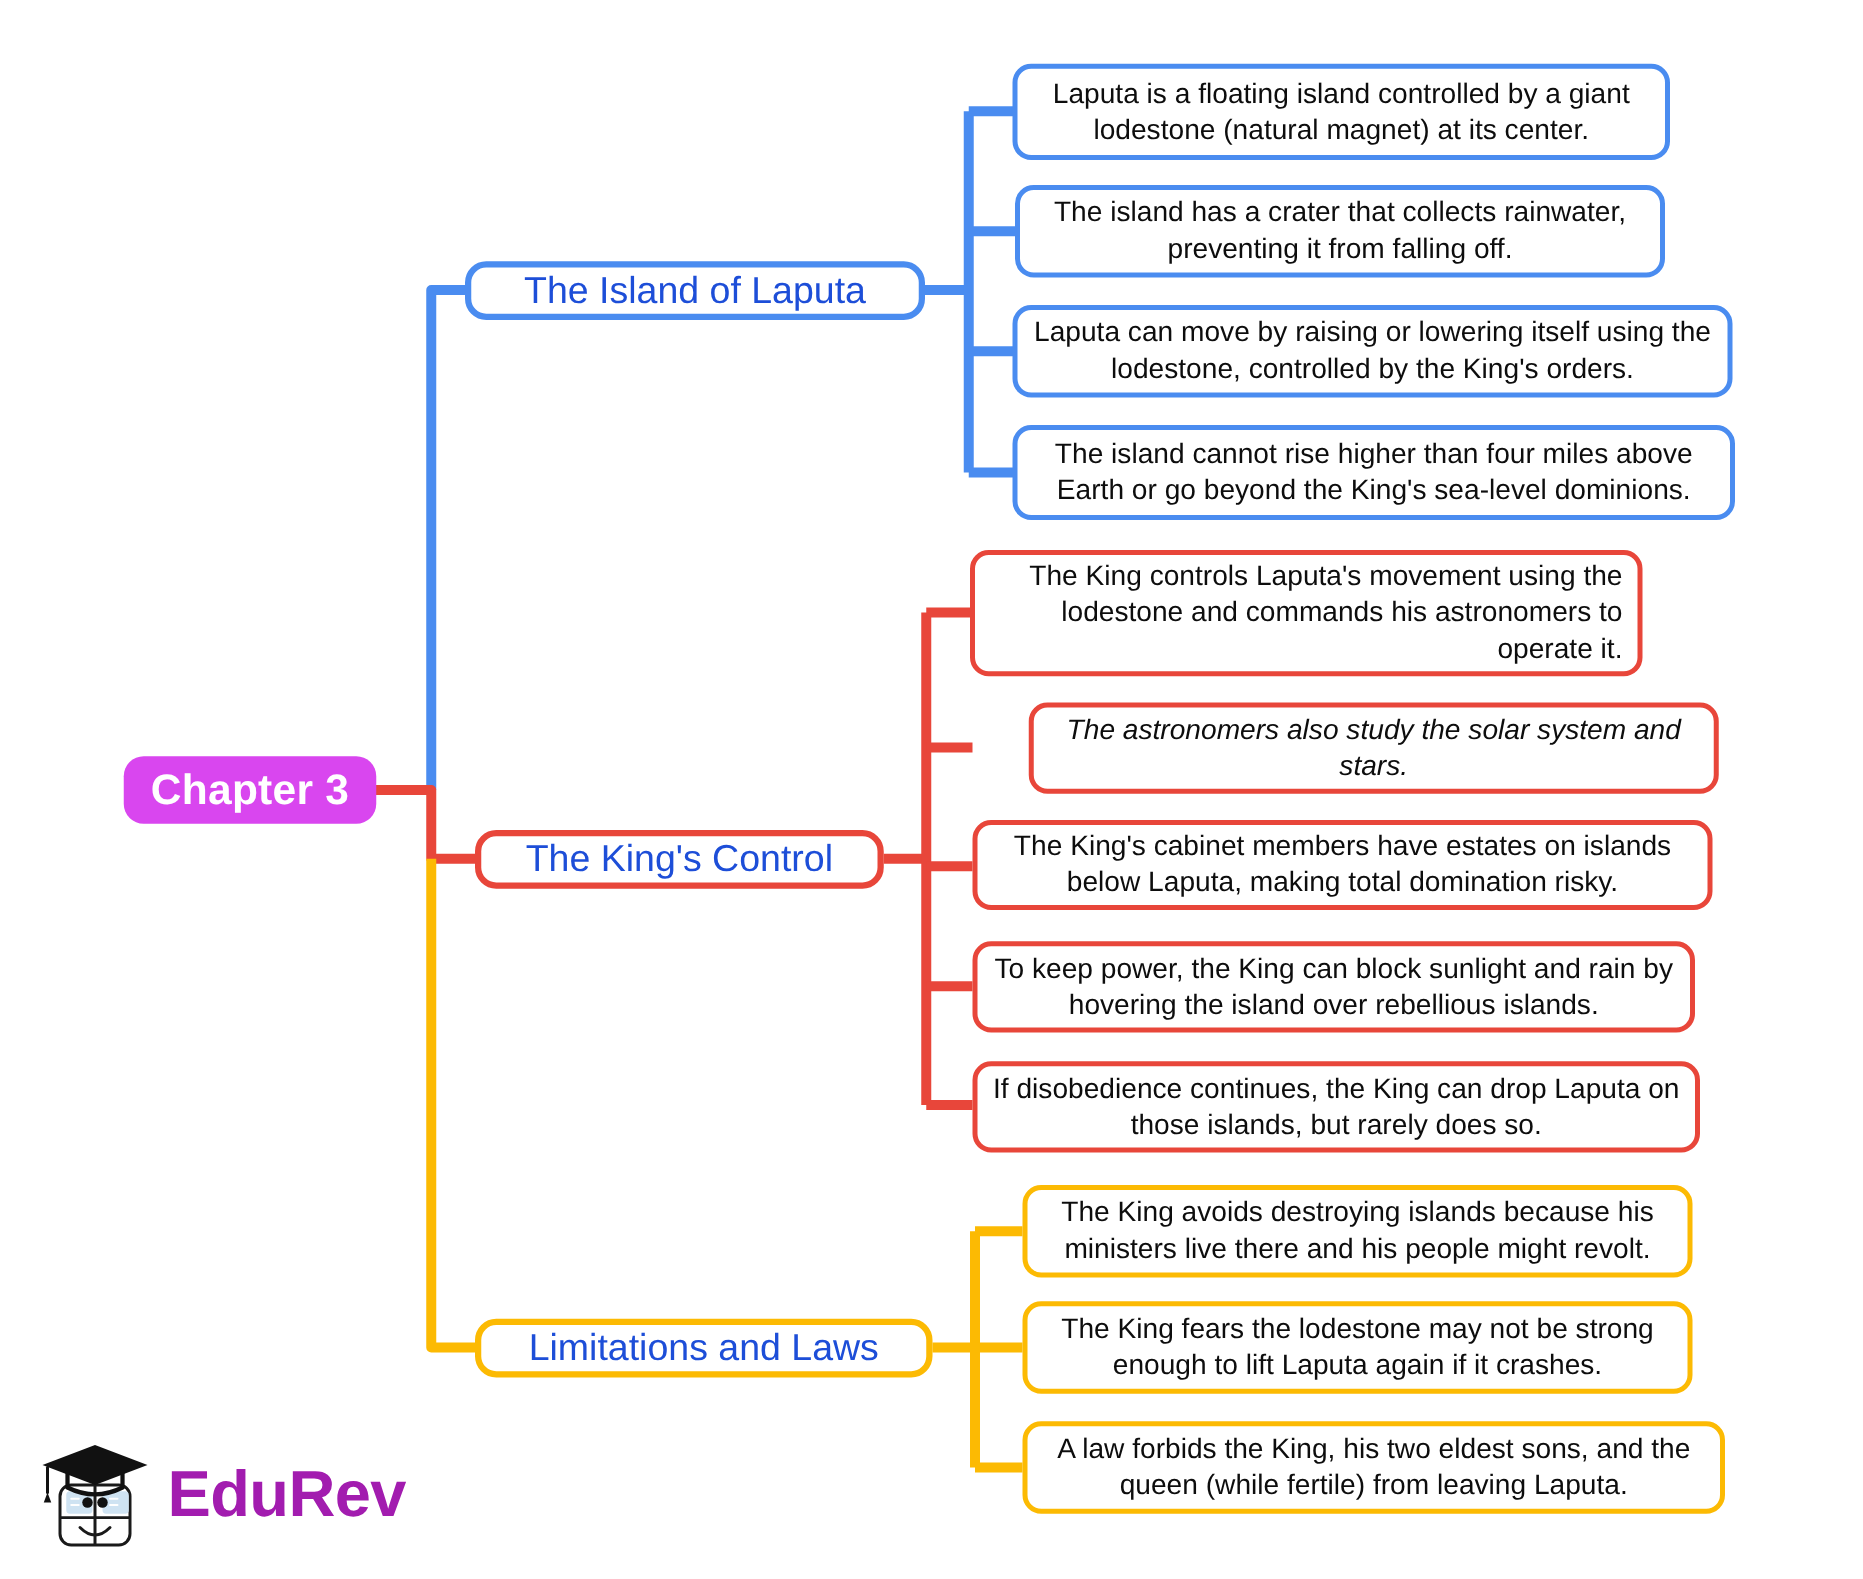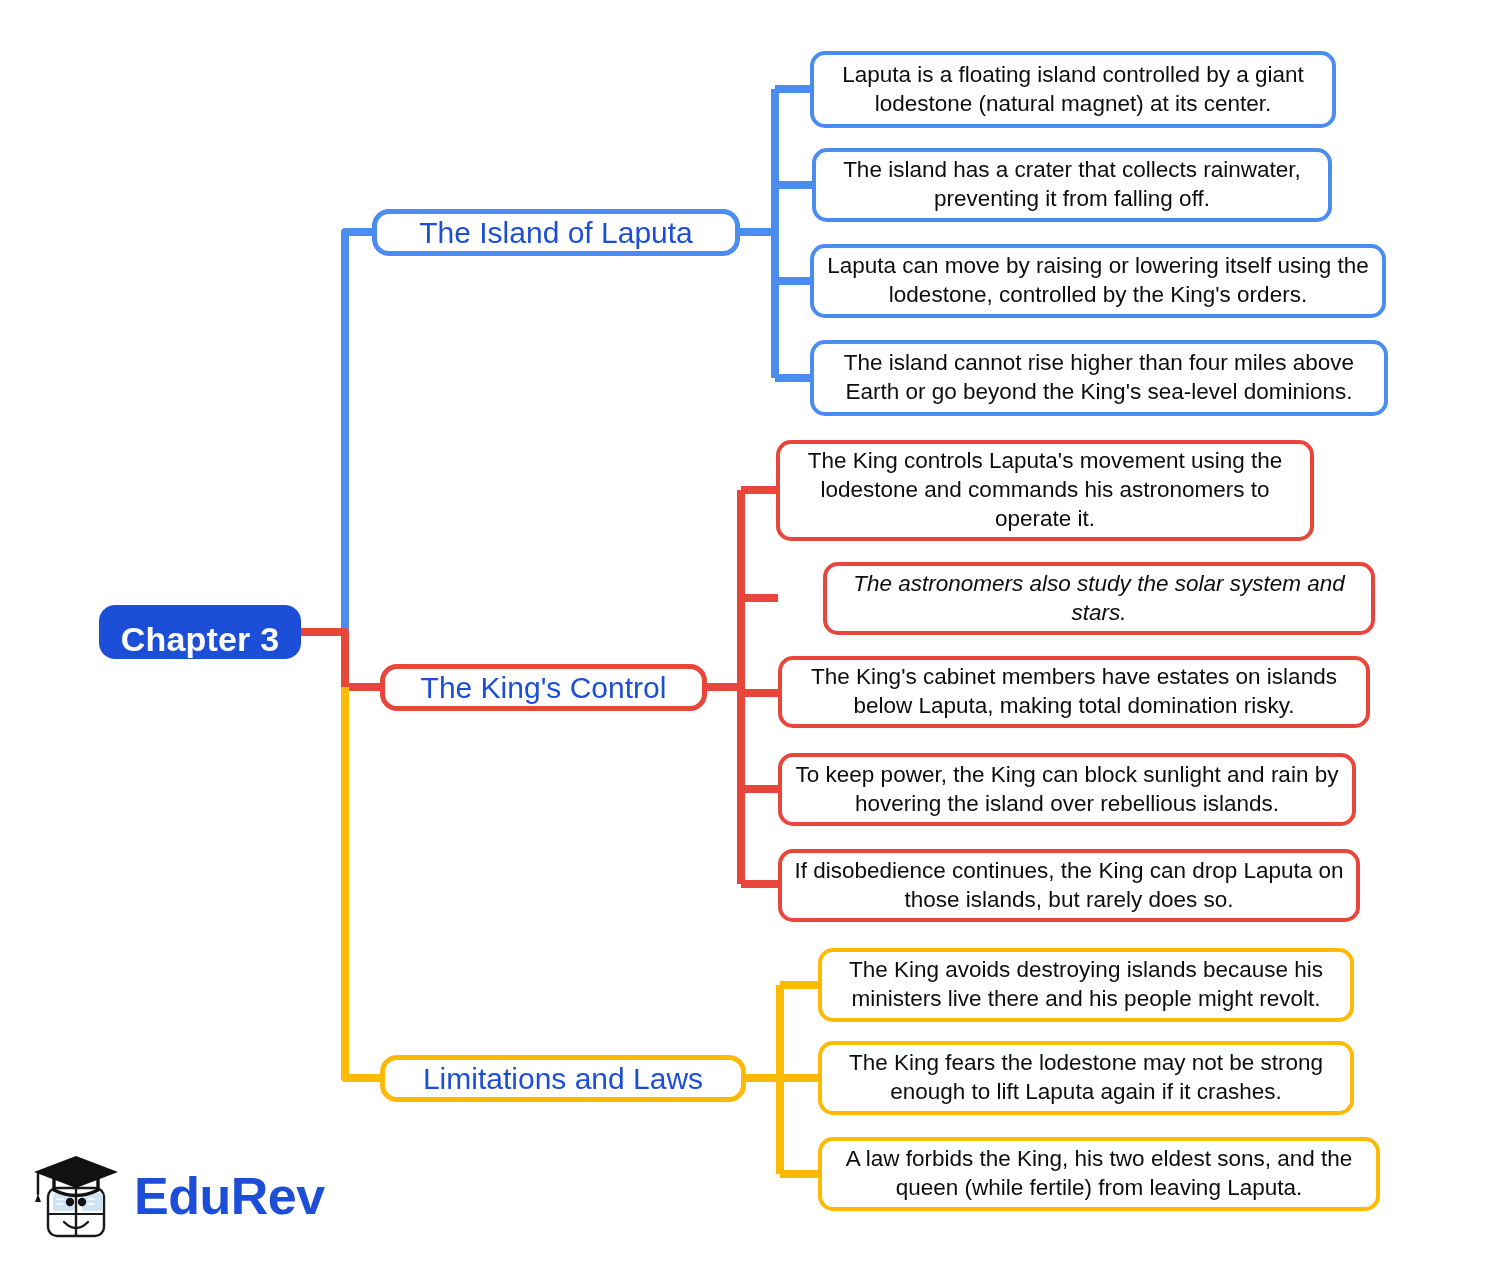--- a/index.html
+++ b/index.html
@@ -28,27 +28,26 @@
     position: absolute;
     box-sizing: border-box;
     display: flex;
     align-items: center;
     justify-content: center;
     text-align: center;
     background: #ffffff;
     z-index: 5;
   }
   .root-node {
-    background: #1d4ed8;
+    background: #d946ef;
     color: #ffffff;
     border-radius: 16px;
     font-size: 34px;
     font-weight: bold;
     letter-spacing: 0.2px;
-    align-items: flex-end;
   }
   .branch-node {
     border-radius: 17px;
     border-width: 5px;
     border-style: solid;
     font-size: 30px;
     color: #1d4ed8;
   }
   .leaf-node {
     border-radius: 15px;
@@ -71,21 +70,21 @@
     width: 280px;
     height: 104px;
     display: flex;
     align-items: center;
     z-index: 6;
   }
   #logo-mark { width: 92px; height: 100px; flex: 0 0 auto; }
   #logo-text {
     font-size: 52px;
     font-weight: bold;
-    color: #1d4ed8;
+    color: #a21caf;
     letter-spacing: -0.5px;
     margin-left: 10px;
     white-space: nowrap;
   }
 </style>
 </head>
 <body>
 
 <div id="canvas">
 
@@ -142,21 +141,21 @@
   </div>
 
   <div class="node leaf-node b-blue" style="left:810px; top:340px; width:578px; height:76px;">
     <span>The island cannot rise higher than four miles above Earth or go beyond the King's sea-level dominions.</span>
   </div>
 
   <div class="node branch-node b-red" style="left:380px; top:664px; width:327px; height:47px;">
     <span>The King's Control</span>
   </div>
 
-  <div class="node leaf-node b-red" style="left:776px; top:440px; width:538px; height:101px;">
+  <div class="node leaf-node b-red" style="left:776px; top:440px; width:538px; height:101px;text-align:right;">
     <span>The King controls Laputa's movement using the lodestone and commands his astronomers to operate it.</span>
   </div>
 
   <div class="node leaf-node b-red" style="left:823px; top:562px; width:552px; height:73px;font-style:italic;">
     <span>The astronomers also study the solar system and stars.</span>
   </div>
 
   <div class="node leaf-node b-red" style="left:778px; top:656px; width:592px; height:72px;">
     <span>The King's cabinet members have estates on islands below Laputa, making total domination risky.</span>
   </div>

